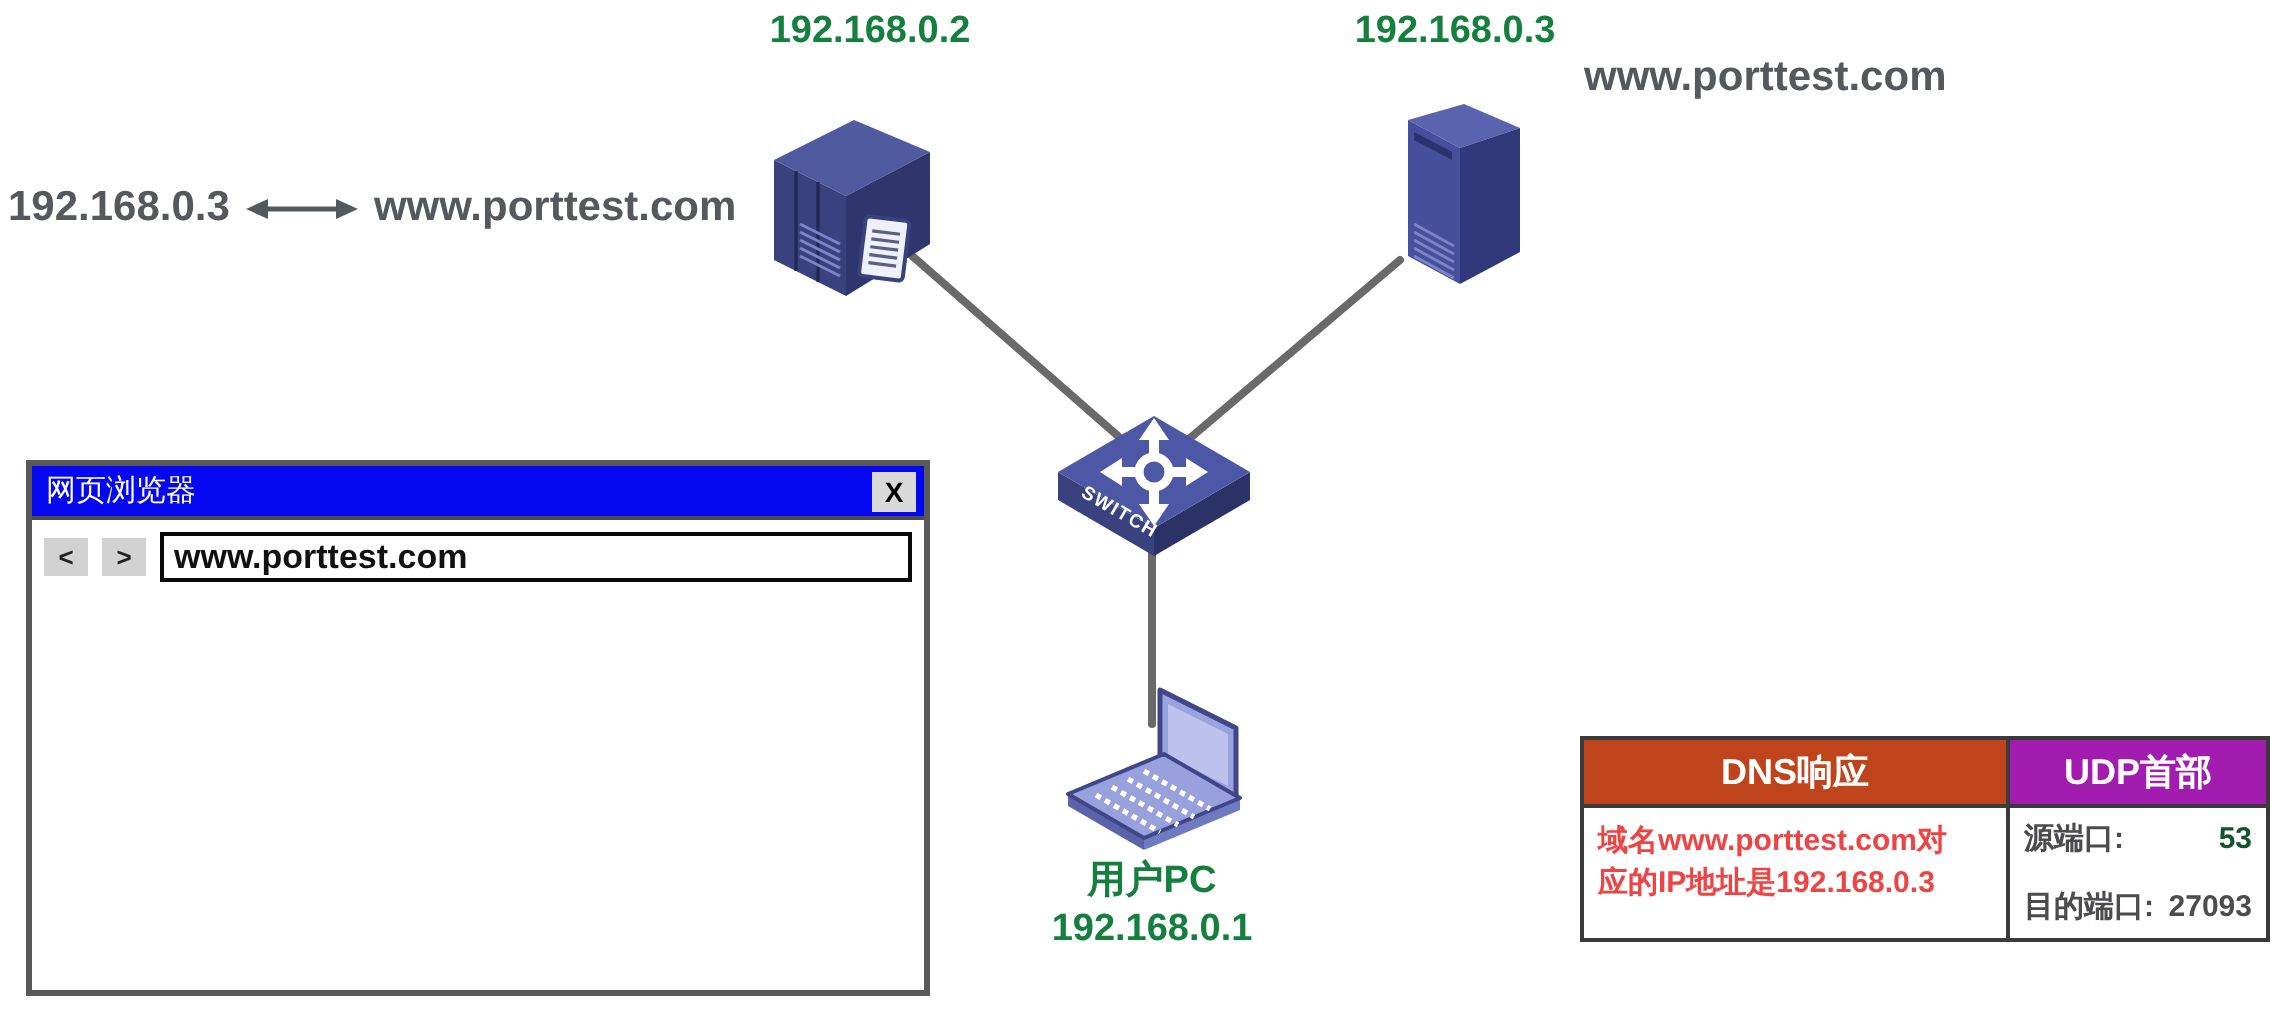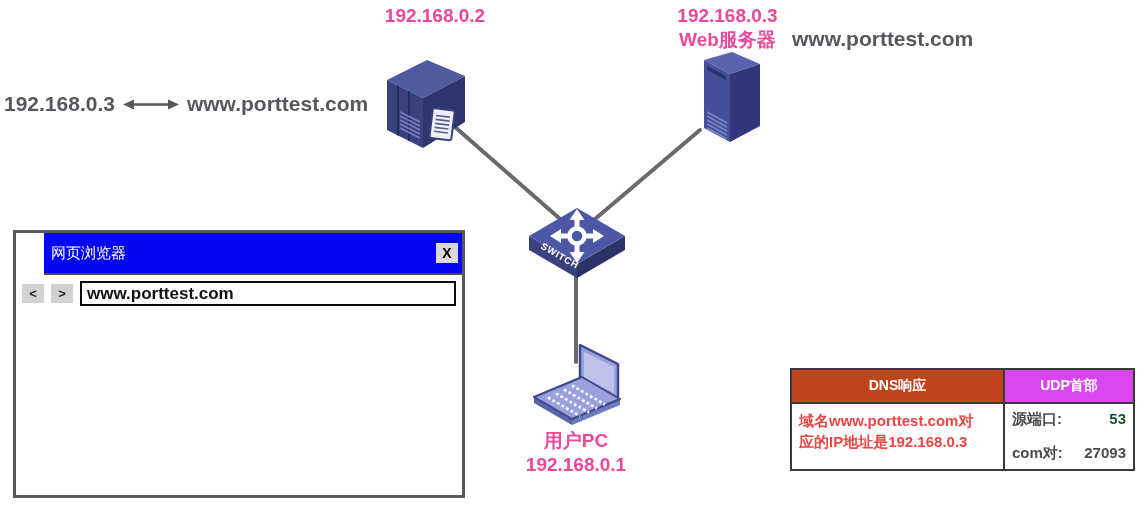--- a/index.html
+++ b/index.html
@@ -4,46 +4,46 @@
 <style>
   * { margin:0; padding:0; box-sizing:border-box; }
   body { background:#fff; }
   .canvas {
     position:relative; width:1144px; height:514px; background:#ffffff;
     font-family:"Liberation Sans", sans-serif; color:#56585c; overflow:hidden;
   }
   .abs { position:absolute; }
   svg { display:block; }
 
-  .node-label { text-align:center; font-weight:bold; font-size:19px; line-height:1.25; color:#ec4899; z-index:3; }
+  .node-label { text-align:center; font-weight:bold; font-size:19px; line-height:1.25; color:#15803d; z-index:3; }
   .big-domain { font-weight:bold; font-size:21px; color:#55585c; z-index:3; }
   .mapping { display:flex; align-items:center; gap:8px; font-weight:bold; font-size:21px; color:#55585c; z-index:3; }
 
   #lines-layer { left:0; top:0; z-index:0; }
   .icon { z-index:2; }
 
   
   .browser { left:13px; top:230px; width:452px; height:268px; border:3px solid #58595b; background:#fff; z-index:4; }
-  .titlebar { height:42px; background:#0407f0; display:flex; align-items:center; border-bottom:2px solid #4b4c4e; padding:0 4px 0 7px;margin-left:28px; }
+  .titlebar { height:27px; background:#0407f0; display:flex; align-items:center; border-bottom:2px solid #4b4c4e; padding:0 4px 0 7px; }
   .titlebar-title { color:#ffffff; font-size:15px; flex:1; }
   .close-btn { width:22px; height:20px; background:#d9d9d9; color:#000; font-weight:bold; font-size:14px;
                display:flex; align-items:center; justify-content:center; cursor:default; }
   .toolbar { display:flex; align-items:center; padding:6px 6px 0 6px; gap:7px; }
   .nav-btn { width:22px; height:19px; background:#d2d2d2; color:#222; font-weight:bold; font-size:13px;
              display:flex; align-items:center; justify-content:center; flex:0 0 auto; }
   .addressbar { flex:1; border:2px solid #0a0a0a; height:25px; font-weight:bold; font-size:17px;
                 font-family:"Liberation Sans", sans-serif; padding:0 5px; color:#111; background:#fff; outline:none; }
 
   
   .ptable { left:790px; top:368px; width:345px; border:2px solid #3a3a3a; display:grid;
             grid-template-columns:213px 1fr; background:#fff; z-index:3; }
   .hdr { height:34px; display:flex; align-items:center; justify-content:center;
-         color:#fff; font-weight:bold; font-size:14px; border-bottom:2px solid #3a3a3a; }
+         color:#fff; font-weight:bold; font-size:18px; border-bottom:2px solid #3a3a3a; }
   .hdr-dns { background:#bf441c; border-right:2px solid #3a3a3a; }
-  .hdr-udp { background:#d946ef; }
+  .hdr-udp { background:#a21caf; }
   .cell-dns { min-height:62px; padding:7px 5px 7px 7px; font-weight:bold; font-size:15px; line-height:1.38;
               color:#ef4444; border-right:2px solid #3a3a3a; }
   .cell-udp { min-height:62px; padding:6px 7px; font-weight:bold; font-size:15px; color:#4c4c4e;
               display:flex; flex-direction:column; justify-content:center; gap:15px; }
   .port-row { display:flex; justify-content:space-between; align-items:baseline; }
   .src-val { color:#14532d; }
 </style>
 </head>
 <body>
 
@@ -78,21 +78,20 @@
           <line x1="4" y1="11" x2="18" y2="11"></line>
         <line x1="4" y1="15" x2="18" y2="15"></line>
           <line x1="4" y1="19" x2="18" y2="19"></line>
         <line x1="4" y1="23" x2="18" y2="23"></line>
       </g>
     </g>
   </svg>
 
   <div class="abs node-label" style="left:645px; top:4px; width:165px;">
     <div>192.168.0.3</div>
-    <div>Web服务器</div>
   </div>
   <svg class="abs icon" style="left:684px; top:50px;" width="80" height="100" viewBox="0 0 80 100">
     <polygon points="20,10 48,2 76,14 46,24" fill="#5a64ae"></polygon>
     <polygon points="20,10 46,24 46,92 20,78" fill="#454f9b"></polygon>
     <polygon points="46,24 76,14 76,76 46,92" fill="#30387a"></polygon>
     <polygon points="23,16 42,26 42,30 23,20" fill="#2a336e"></polygon>
     <g stroke="#7b84c4" stroke-width="1.5">
       <line x1="23" y1="62" x2="43" y2="73"></line>
         <line x1="23" y1="66" x2="43" y2="77"></line>
       <line x1="23" y1="70" x2="43" y2="81"></line>
@@ -167,19 +166,19 @@
     <div class="cell-dns">
       <div>域名www.porttest.com对</div>
       <div>应的IP地址是192.168.0.3</div>
     </div>
     <div class="cell-udp">
       <div class="port-row">
         <span>源端口:</span>
         <span class="src-val">53</span>
       </div>
       <div class="port-row">
-        <span>com对:</span>
+        <span>目的端口:</span>
         <span>27093</span>
       </div>
     </div>
   </div>
 
 </div>
 
 </body></html>

